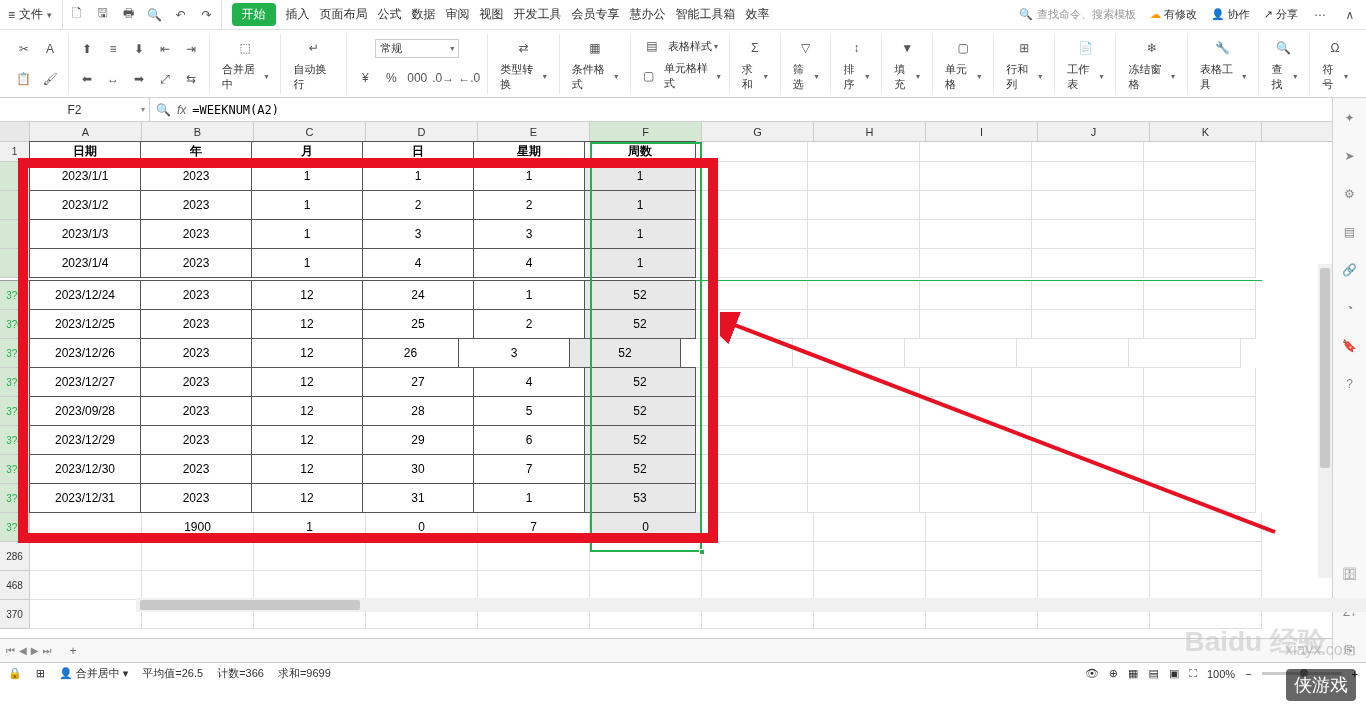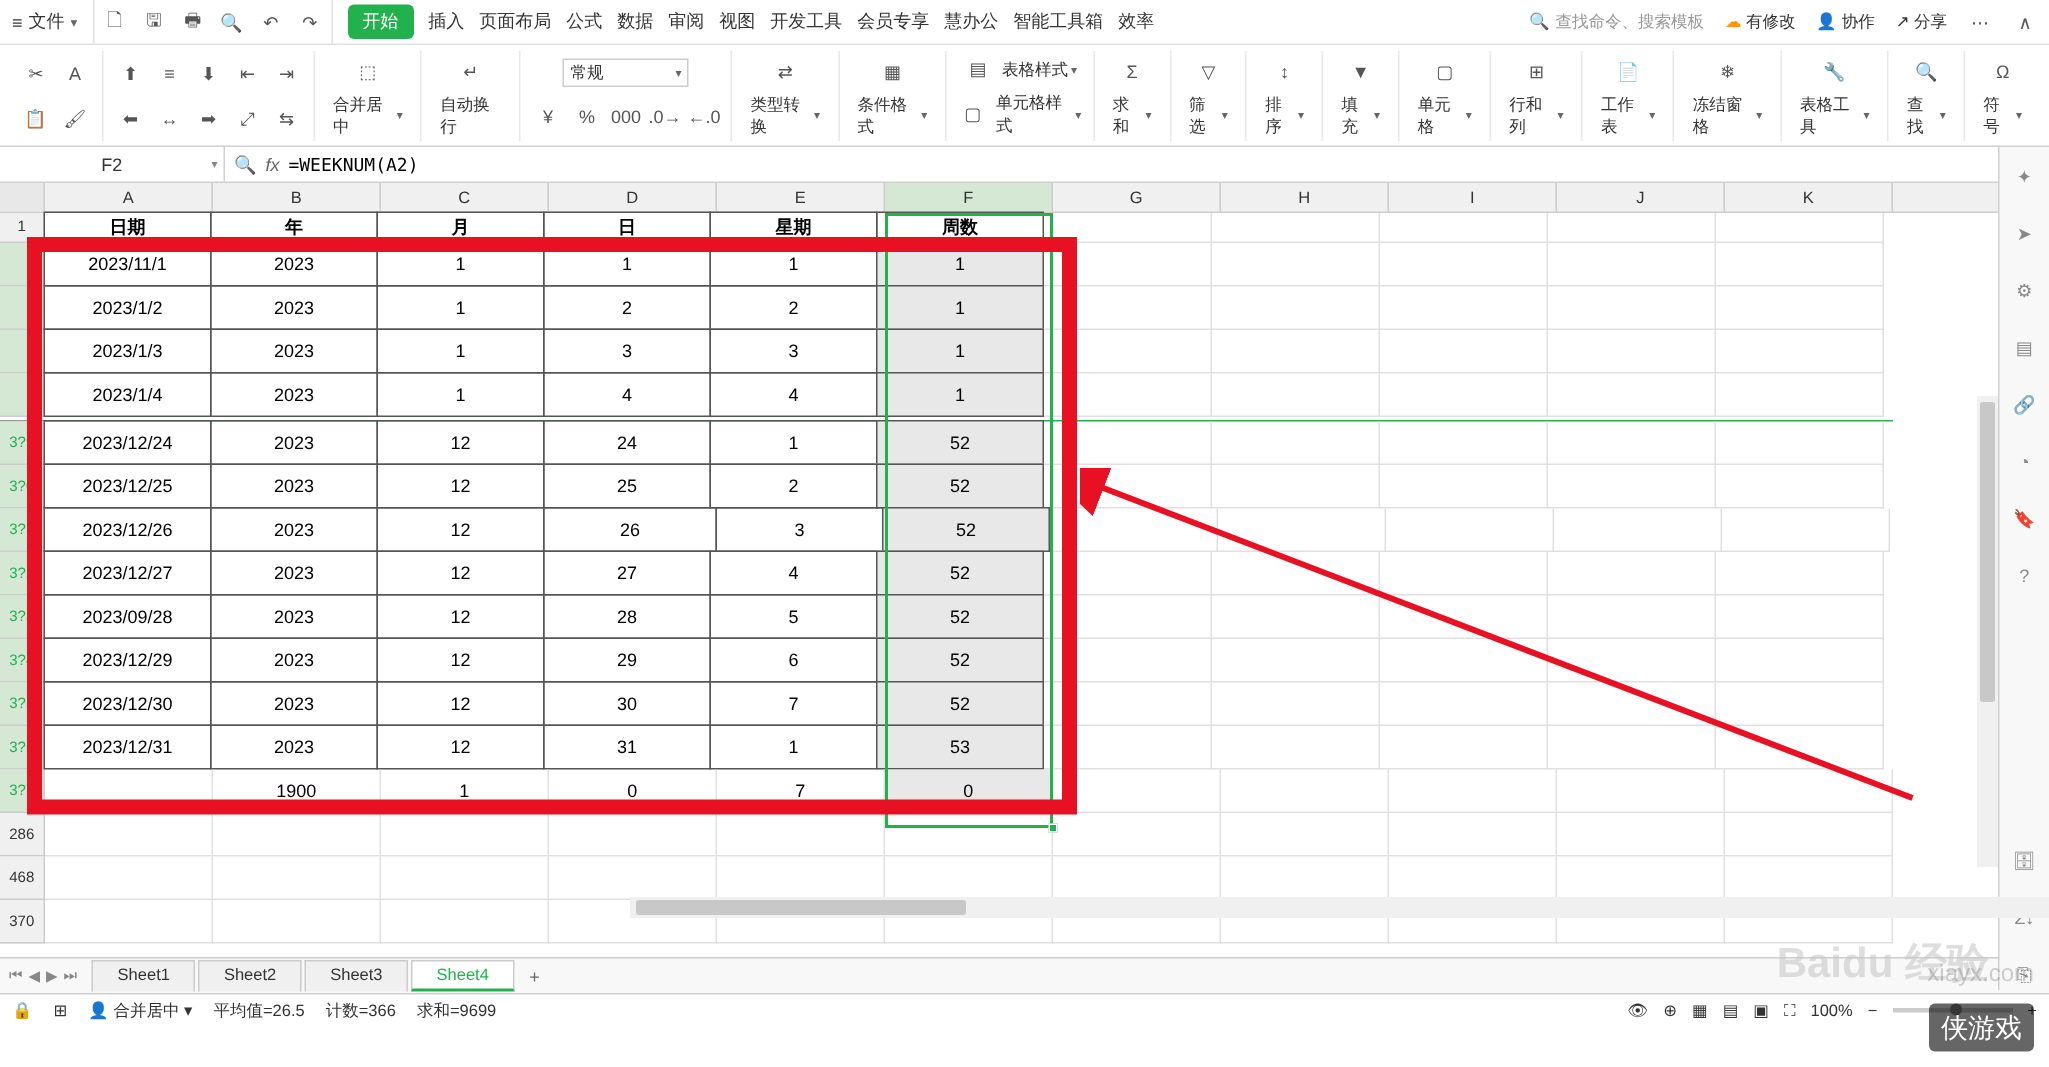--- a/index.html
+++ b/index.html
@@ -397,21 +397,21 @@
           <div class="cell data-border header-cell" style="width: 112px;">日</div>
           <div class="cell data-border header-cell" style="width: 112px;">星期</div>
           <div class="cell data-border header-cell" style="width: 112px;">周数</div>
           <div class="cell" style="width: 112px;"></div>
           <div class="cell" style="width: 112px;"></div>
           <div class="cell" style="width: 112px;"></div>
           <div class="cell" style="width: 112px;"></div>
           <div class="cell" style="width: 112px;"></div>
         </div>
         <div class="cell-row" style="height: 29px;">
-          <div class="cell data-border" style="width: 112px;">2023/11/1</div>
+          <div class="cell data-border" style="width: 112px;">2023/1/1</div>
           <div class="cell data-border" style="width: 112px;">2023</div>
           <div class="cell data-border" style="width: 112px;">1</div>
           <div class="cell data-border" style="width: 112px;">1</div>
           <div class="cell data-border" style="width: 112px;">1</div>
           <div class="cell data-border" style="width: 112px; background: rgb(232, 232, 232);">1</div>
           <div class="cell" style="width: 112px;"></div>
           <div class="cell" style="width: 112px;"></div>
           <div class="cell" style="width: 112px;"></div>
           <div class="cell" style="width: 112px;"></div>
           <div class="cell" style="width: 112px;"></div>
@@ -479,21 +479,21 @@
           <div class="cell" style="width: 112px;"></div>
           <div class="cell" style="width: 112px;"></div>
           <div class="cell" style="width: 112px;"></div>
           <div class="cell" style="width: 112px;"></div>
           <div class="cell" style="width: 112px;"></div>
         </div>
         <div class="cell-row" style="height: 29px;">
           <div class="cell data-border" style="width: 112px;">2023/12/26</div>
           <div class="cell data-border" style="width: 112px;">2023</div>
           <div class="cell data-border" style="width: 112px;">12</div>
-          <div class="cell data-border" style="width: 116px;">26</div>
+          <div class="cell data-border" style="width: 97px;">26</div>
           <div class="cell data-border" style="width: 112px;">3</div>
           <div class="cell data-border" style="width: 112px; background: rgb(232, 232, 232);">52</div>
           <div class="cell" style="width: 112px;"></div>
           <div class="cell" style="width: 112px;"></div>
           <div class="cell" style="width: 112px;"></div>
           <div class="cell" style="width: 112px;"></div>
           <div class="cell" style="width: 112px;"></div>
         </div>
         <div class="cell-row" style="height: 29px;">
           <div class="cell data-border" style="width: 112px;">2023/12/27</div>
@@ -649,26 +649,20 @@
   <span class="rs-icon">⎘</span>
 </div>
 
 <div class="sheet-tabs-row">
   <div class="st-nav">
     <span>⏮</span>
     <span>◀</span>
     <span>▶</span>
     <span>⏭</span>
   </div>
-  <div id="sheet-tabs-inner" style="display:flex;gap:2px">
-      <div class="sheet-tab">Sheet1</div>
-      <div class="sheet-tab">Sheet2</div>
-      <div class="sheet-tab">Sheet3</div>
-      <div class="sheet-tab active">Sheet4</div>
-    </div>
   <span class="add-sheet">+</span>
   <div class="hscroll" style="position:relative;flex:1;margin-left:20px">
       <div class="thumb"></div>
     </div>
 </div>
 
 <div class="status-bar">
   <span>🔒</span>
   <span>⊞</span>
   <span>👤 <span>合并居中</span> ▾</span>

